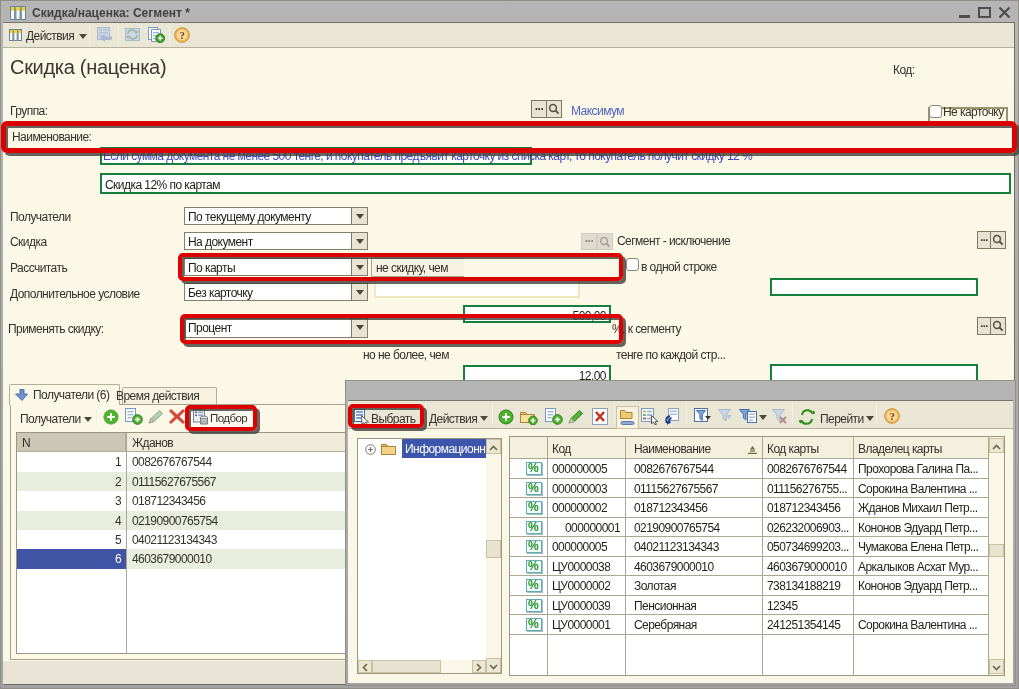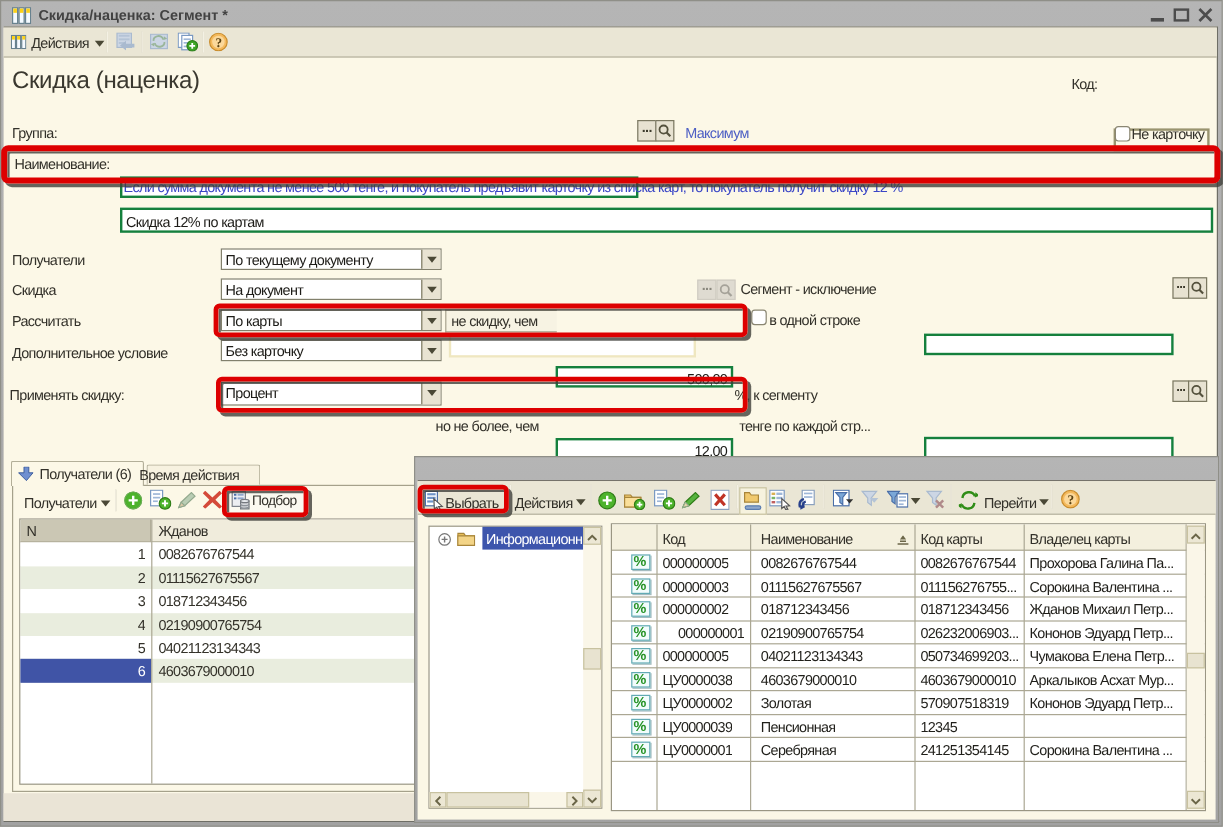--- a/index.html
+++ b/index.html
@@ -498,21 +498,21 @@
           <div class="c ric"></div>
           <div class="c" style="left:42px">ЦУ0000038</div>
           <div class="c" style="left:124px">4603679000010</div>
           <div class="c" style="left:257px">4603679000010</div>
           <div class="c" style="left:348px;width:128px">Аркалыков Асхат Мур...</div>
         </div>
       <div class="w2row" style="top:139px">
           <div class="c ric"></div>
           <div class="c" style="left:42px">ЦУ0000002</div>
           <div class="c" style="left:124px">Золотая</div>
-          <div class="c" style="left:257px">570907518319</div>
+          <div class="c" style="left:257px">738134188219</div>
           <div class="c" style="left:348px;width:128px">Кононов Эдуард Петр...</div>
         </div>
       <div class="w2row" style="top:159px">
           <div class="c ric"></div>
           <div class="c" style="left:42px">ЦУ0000039</div>
           <div class="c" style="left:124px">Пенсионная</div>
           <div class="c" style="left:257px">12345</div>
           <div class="c" style="left:348px;width:128px"></div>
         </div>
       <div class="w2row" style="top:178px">

